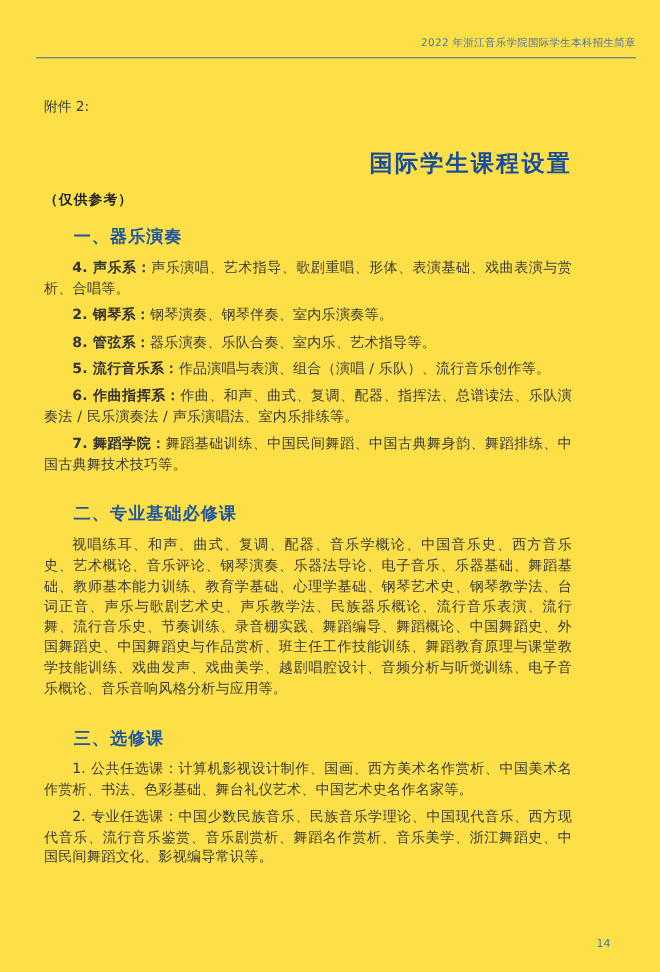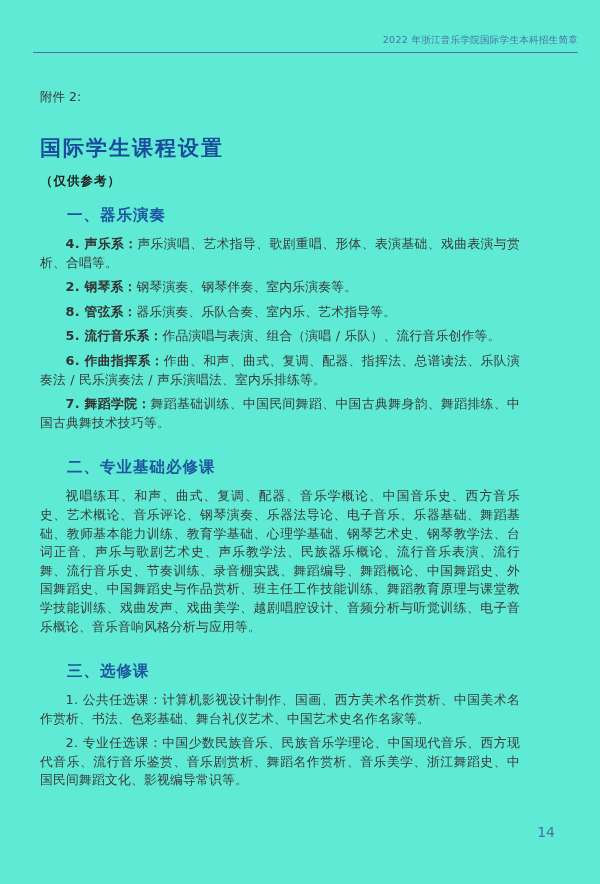--- a/index.html
+++ b/index.html
@@ -1,19 +1,19 @@
 <!DOCTYPE html>
 <html lang="zh"><head>
 <meta charset="utf-8">
 <style>
   html,body{margin:0;padding:0;background:#ffffff;}
   .page{
     position:relative;
     width:600px;height:884px;
-    background:#5eead4;
+    background:#fde047;
     font-family:"DejaVu Sans","Liberation Sans",sans-serif;
     color:#3a3a3a;
     overflow:hidden;
     margin:0 auto;
   }
   
   .page-header{
     padding:34px 22px 0 33px;
   }
   .header-text{
@@ -32,21 +32,21 @@
   .content{
     margin:0 80px 0 40px; 
   }
   .attachment{
     margin:36px 0 0 0;
     font-size:12.5px;
     color:#3a3a3a;
   }
   .doc-title{
     margin:28px 0 0 0;
-    text-align:left;
+    text-align:right;
     font-family:"DejaVu Serif","Liberation Serif",serif;
     font-weight:bold;
     font-size:21px;
     letter-spacing:2px;
     color:#1a4c9c;
   }
   .doc-subtitle{
     margin:11px 0 0 0;
     text-align:left;
     font-size:12.5px;
@@ -75,22 +75,22 @@
     letter-spacing:0.2px;
   }
   .para b{
     font-weight:bold;
     color:#333333;
   }
   
   .page-number{
     position:absolute;
     right:45px;
-    bottom:44px;
-    font-size:14px;
+    bottom:20px;
+    font-size:10px;
     color:#4a72a8;
   }
 </style>
 </head>
 <body>
 
 <div class="page">
 
   <div class="page-header">
     <div class="header-text">2022 年浙江音乐学院国际学生本科招生简章</div>

